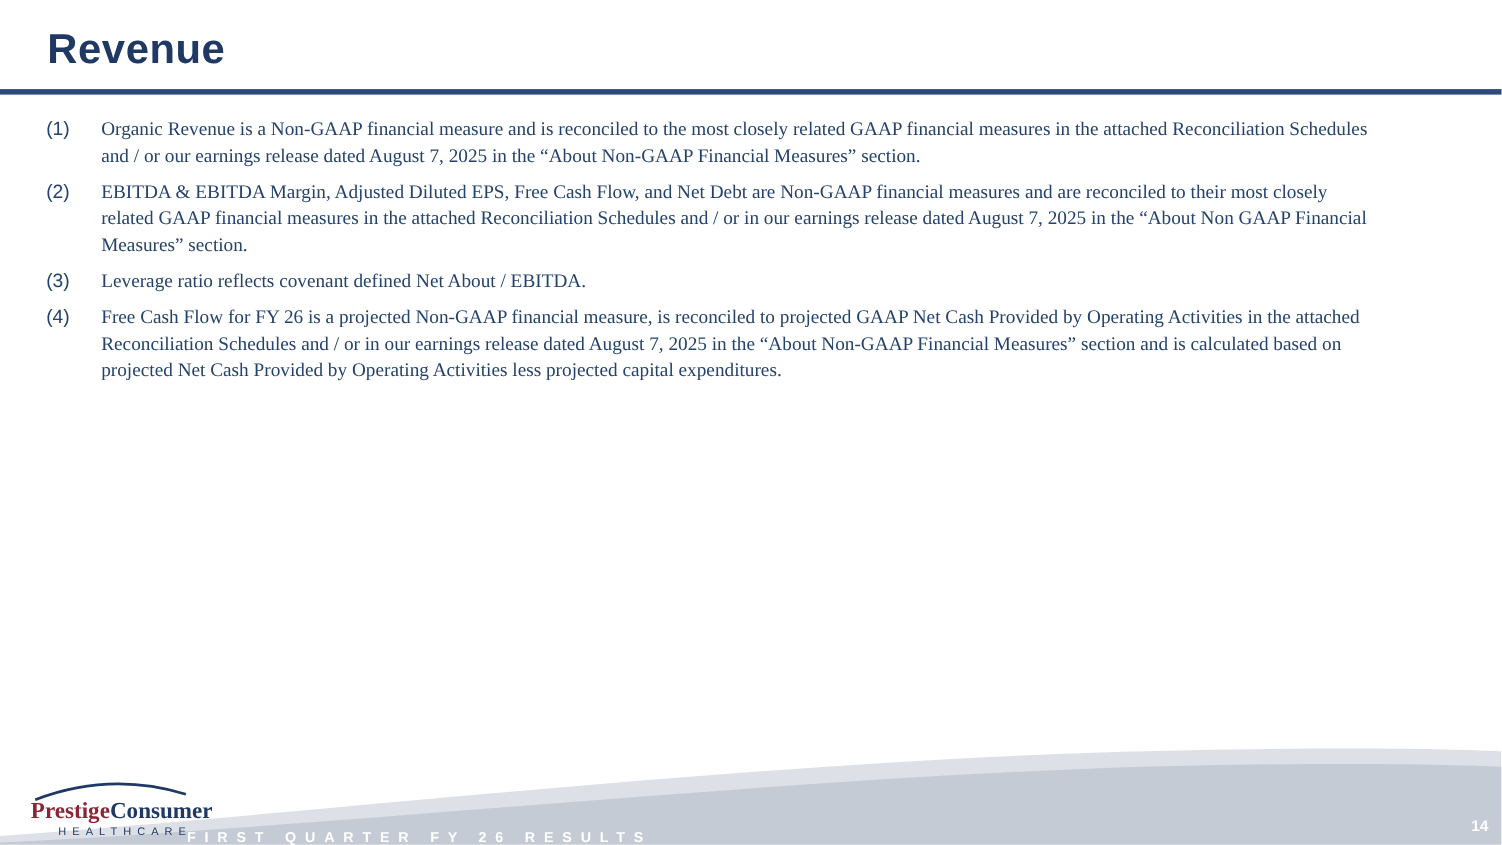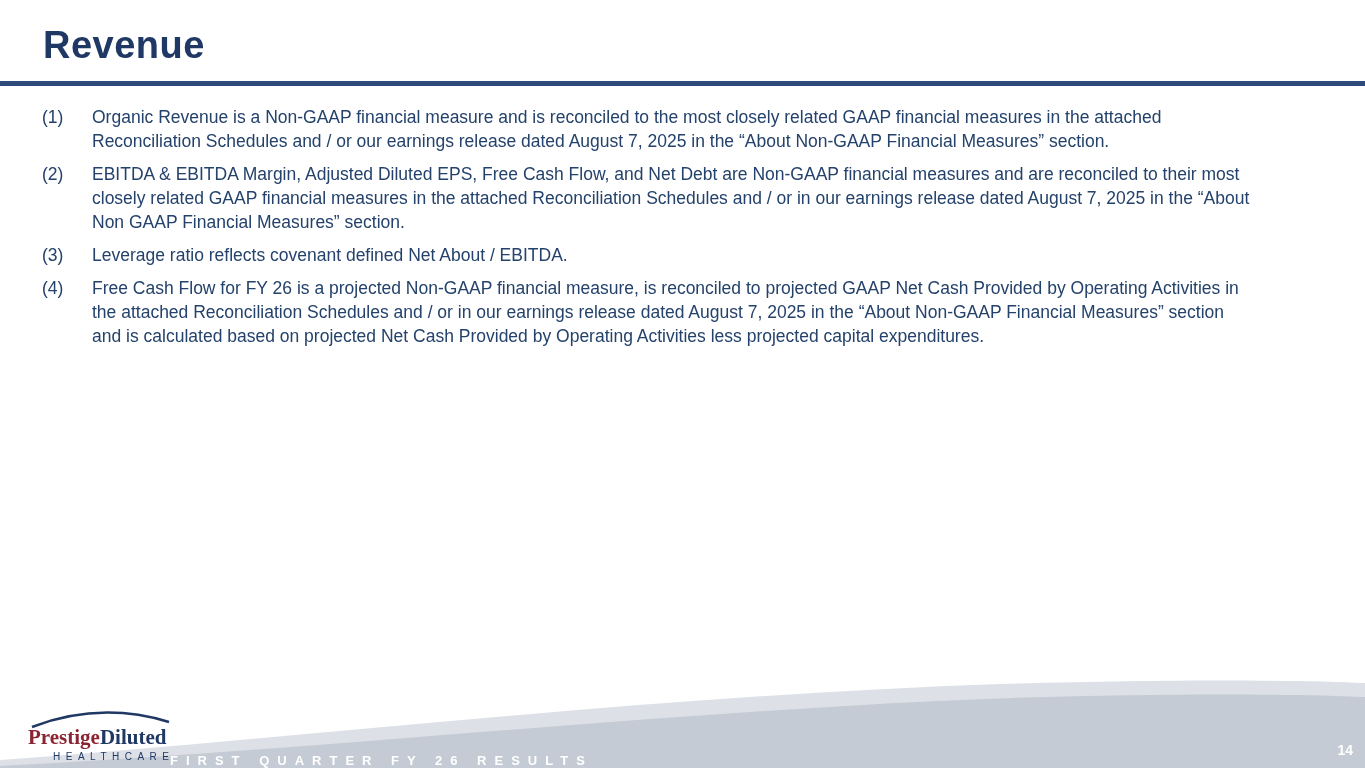--- a/index.html
+++ b/index.html
@@ -47,20 +47,21 @@
   .note {
     display: flex;
     margin-bottom: 9px;
   }
   .note-num {
     width: 50px;
     flex-shrink: 0;
   }
   .note-text {
     flex: 1;
+    font-family: Liberation Serif, serif;
   }
 
   
   .footer-swoosh {
     position: absolute;
     left: 0;
     bottom: 0;
     width: 1365px;
     height: 130px;
     pointer-events: none;
@@ -146,16 +147,16 @@
 </svg>
 
 <div class="footer-text">FIRST QUARTER FY 26 RESULTS</div>
 <div class="page-number">14</div>
 
 <div class="logo">
   <svg class="logo-arc" width="145" height="20" viewBox="0 0 145 20">
     <path d="M4,18 Q 72,-8 141,13" fill="none" stroke="#1f3864" stroke-width="2.5"></path>
   </svg>
   <div class="logo-line">
-    <span class="logo-prestige">Prestige</span><span class="logo-consumer">Diluted</span>
+    <span class="logo-prestige">Prestige</span><span class="logo-consumer">Consumer</span>
   </div>
   <div class="logo-tagline">HEALTHCARE</div>
 </div>
 
 </body></html>

